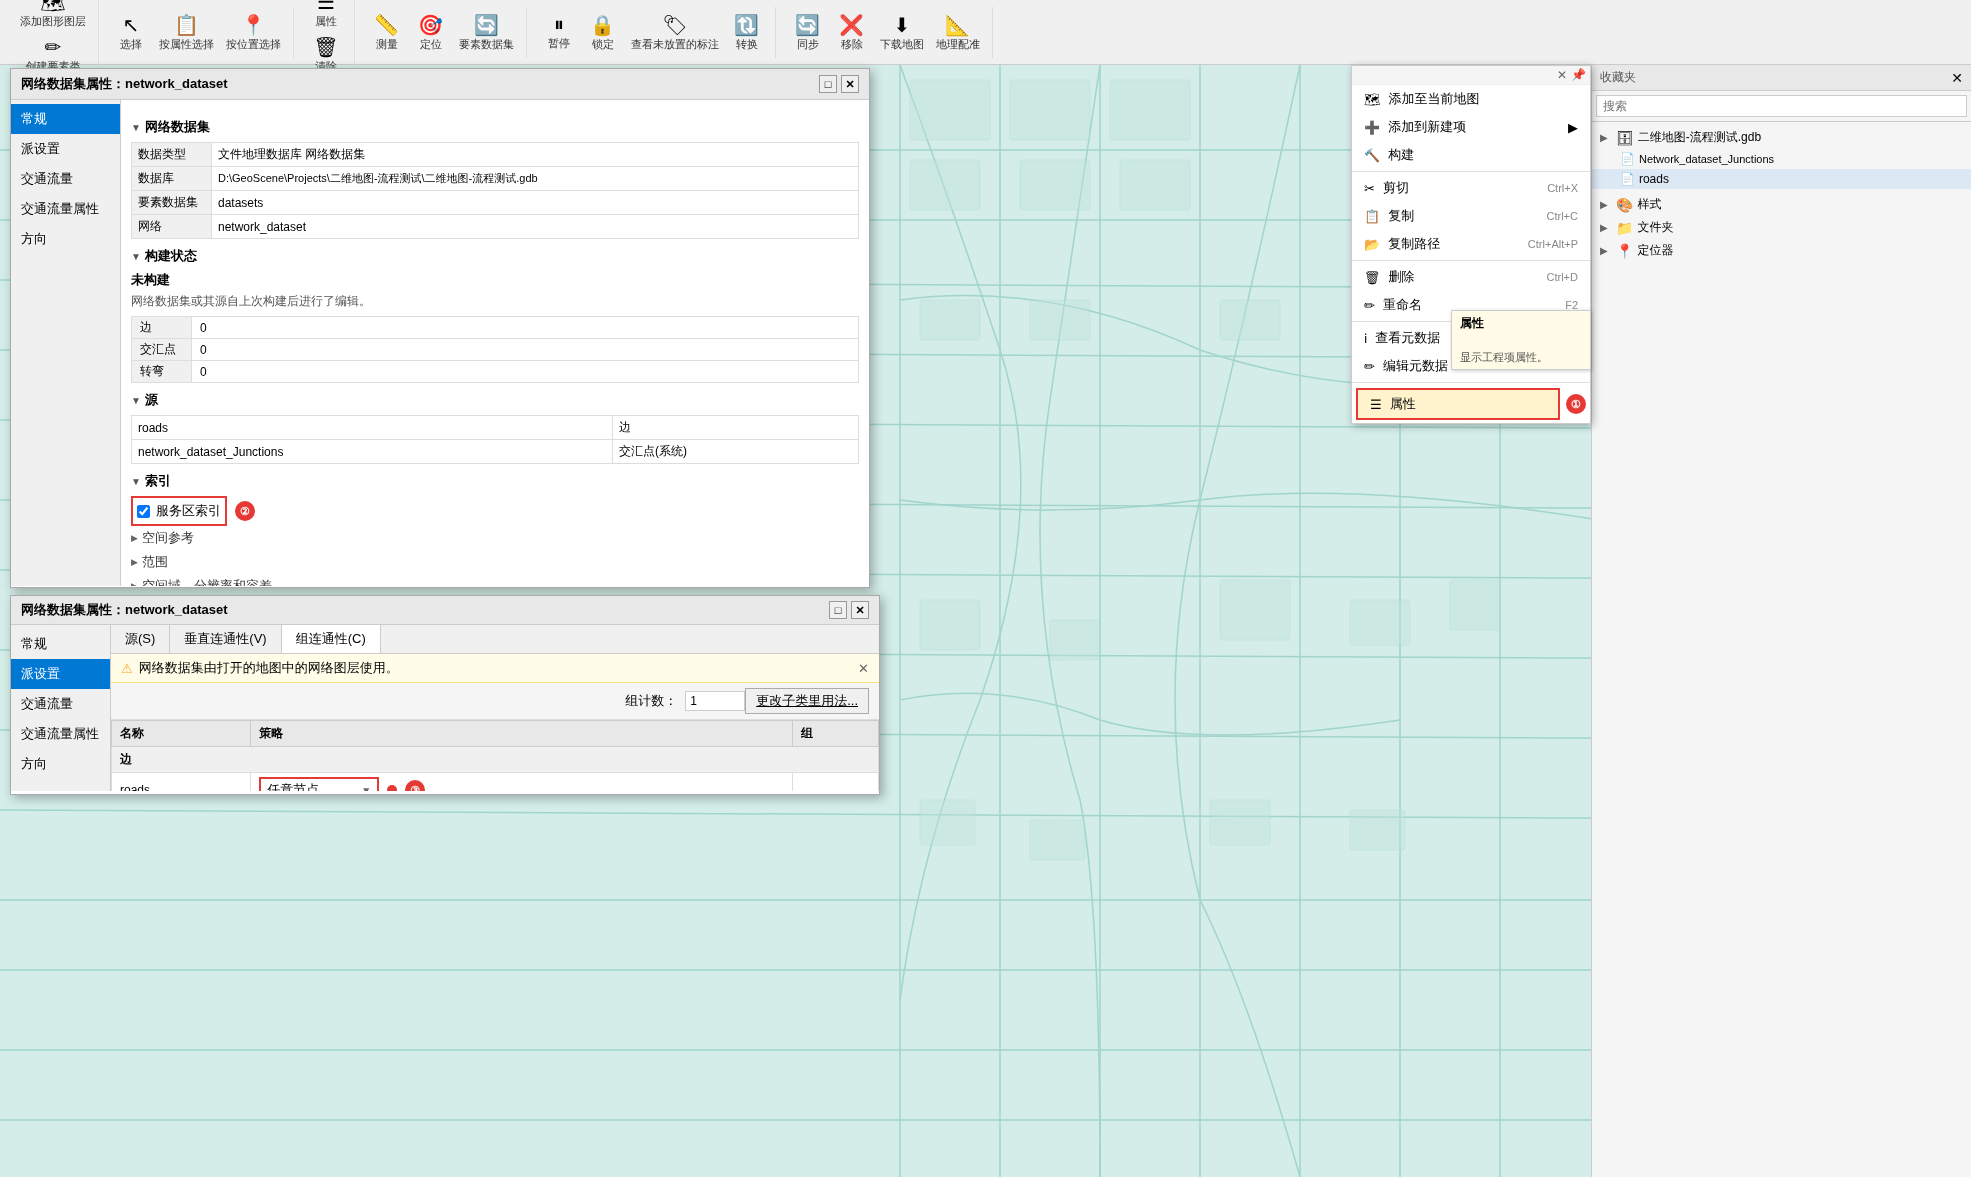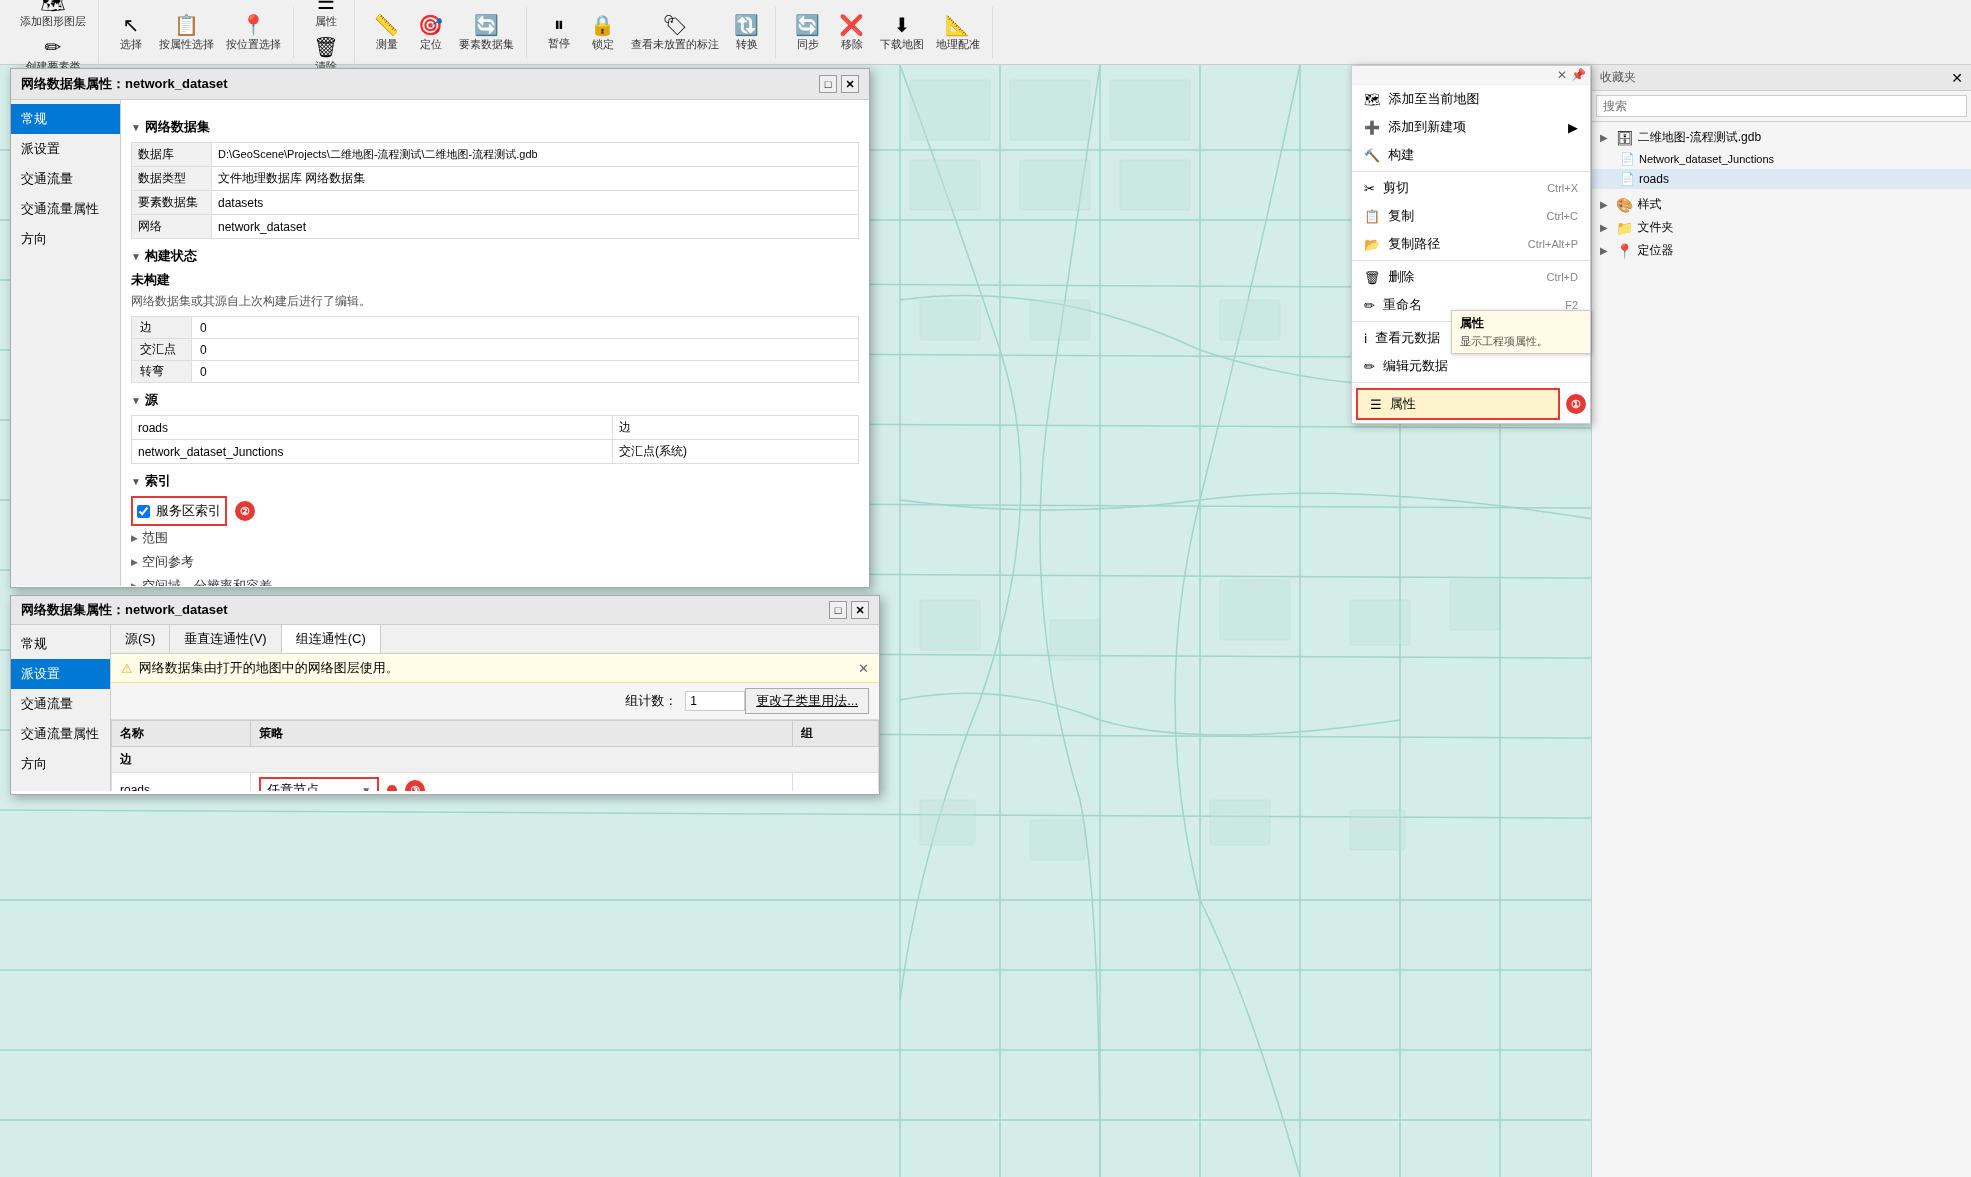--- a/index.html
+++ b/index.html
@@ -569,21 +569,21 @@
         <span>☰</span>
         <span>属性</span>
       </div>
     </div>
     <div class="circle-number">①</div>
   </div>
 </div>
 
 <div class="tooltip-bubble" style="top:310px;right:380px;width:140px;">
   <div style="font-weight:bold;font-size:12px;">属性</div>
-  <div style="font-size:11px;color:#555;margin-top:2px;">显示工程项属性。</div>
+  <div style="font-size:11px;color:#555;margin-top:18px;">显示工程项属性。</div>
 </div>
 
 <div class="dialog" style="top:68px;left:10px;width:860px;height:520px;">
   <div class="dialog-header">
     <span>网络数据集属性：network_dataset</span>
     <div class="dialog-header-btns">
       <div class="dialog-header-btn">□</div>
       <div class="dialog-header-btn">✕</div>
     </div>
   </div>
@@ -608,26 +608,26 @@
     </div>
 
     <div class="dialog-content">
 
       <div class="section-header">
         <span>网络数据集</span>
       </div>
       <table class="info-table">
         <tbody>
             <tr>
+          <td>数据类型</td>
+          <td>文件地理数据库 网络数据集</td>
+        </tr>
+        <tr>
           <td>数据库</td>
           <td style="font-size:11px;word-break:break-all;">D:\GeoScene\Projects\二维地图-流程测试\二维地图-流程测试.gdb</td>
-        </tr>
-        <tr>
-          <td>数据类型</td>
-          <td>文件地理数据库 网络数据集</td>
         </tr>
         <tr>
           <td>要素数据集</td>
           <td>datasets</td>
         </tr>
         <tr>
           <td>网络</td>
           <td>network_dataset</td>
         </tr>
       </tbody>
@@ -676,24 +676,24 @@
       </div>
       <div style="display:flex;align-items:center;gap:8px;">
         <div class="highlight-box">
           <input type="checkbox" checked="" style="">
           <span>服务区索引</span>
         </div>
         <div class="circle-number">②</div>
       </div>
 
       <div class="expand-row">
+        <span>空间参考</span>
+      </div>
+      <div class="expand-row">
         <span>范围</span>
-      </div>
-      <div class="expand-row">
-        <span>空间参考</span>
       </div>
       <div class="expand-row">
         <span>空间域、分辨率和容差</span>
       </div>
     </div>
   </div>
 </div>
 
 <div class="bottom-dialog" style="top:595px;left:10px;width:870px;height:200px;">
   <div class="bottom-dialog-header">

